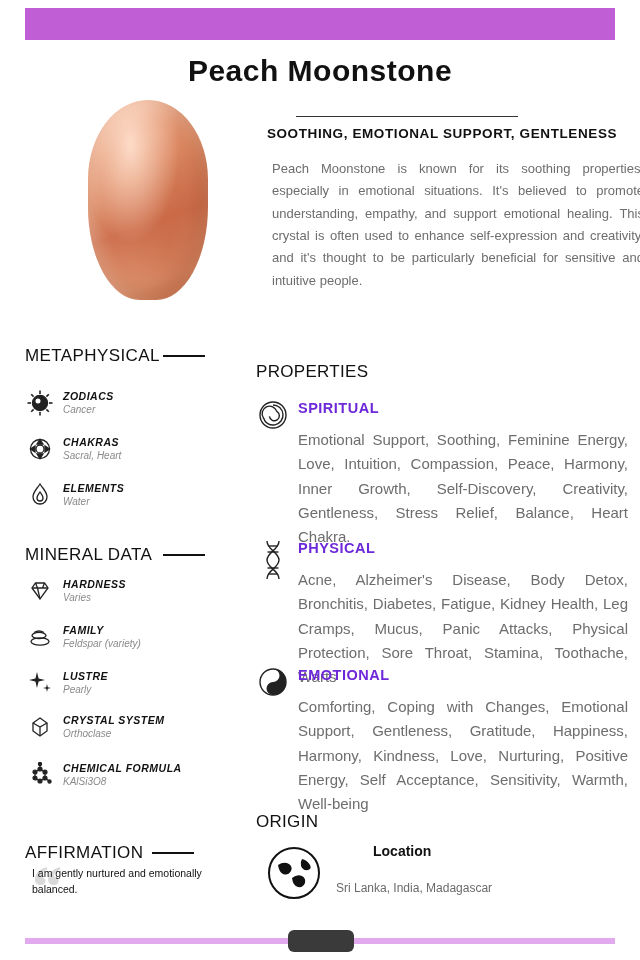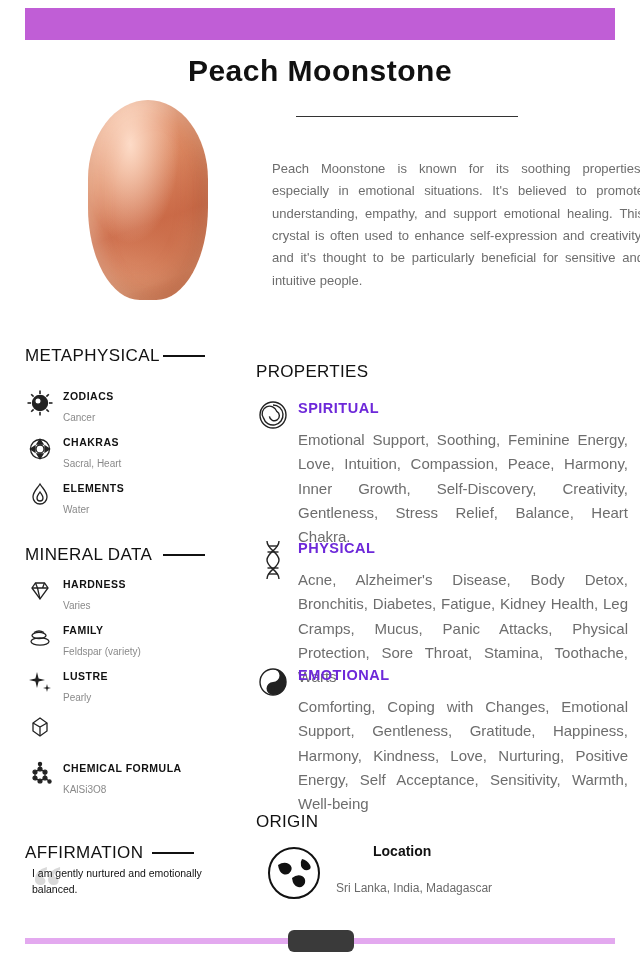--- a/index.html
+++ b/index.html
@@ -70,23 +70,23 @@
     position:absolute;left:272px;top:158px;width:372px;
     font-size:13px;line-height:1.72;color:#6d6d6d;text-align:justify;
   }
 
   
   .sec-head{
     position:absolute;font-size:17px;letter-spacing:.4px;color:#111;
   }
   .rule{position:absolute;height:2px;background:#111;}
 
-  .list-item{position:absolute;}
+  .list-item{position:absolute;font-style:italic;}
   .li-name{font-size:10.5px;font-weight:bold;letter-spacing:.5px;color:#111;}
-  .li-val{font-size:10px;color:#8a8a8a;margin-top:10px;}
+  .li-val{font-size:10px;color:#8a8a8a;margin-top:2px;}
 
   .icon{position:absolute;left:0;top:0;width:30px;height:30px;}
   .li-text{position:absolute;left:38px;top:2px;width:200px;}
 
   
   .prop-head{position:absolute;left:256px;font-size:17px;color:#111;letter-spacing:.3px;}
   .prop-block{position:absolute;left:256px;width:372px;}
   .prop-title{
     position:absolute;left:42px;top:2px;font-size:14.5px;font-weight:bold;letter-spacing:.5px;color:#6d28d9;
   }
@@ -116,20 +116,21 @@
 
   <div class="topbar"></div>
 
   <div class="title">Peach Moonstone</div>
 
   <div class="stone-wrap">
     <div class="stone"></div>
   </div>
 
   <div class="script-underline"></div>
+  <div class="subhead">SOOTHING, EMOTIONAL SUPPORT, GENTLENESS</div>
   <div class="intro">Peach Moonstone is known for its soothing properties, especially in emotional situations. It's believed to promote understanding, empathy, and support emotional healing. This crystal is often used to enhance self-expression and creativity, and it's thought to be particularly beneficial for sensitive and intuitive people.</div>
 
   <div class="sec-head" style="left:25px;top:346px;">METAPHYSICAL</div>
   <div class="rule" style="left:163px;top:355px;width:42px;"></div>
 
   <div class="list-item" style="left:25px;top:388px;width:215px;height:32px;">
     <span class="icon">
       <svg width="30" height="30" viewBox="0 0 30 30">
         <g stroke="#222" stroke-width="1.4" fill="none">
           <circle cx="15" cy="15" r="7.5" fill="#222"></circle>
@@ -238,20 +239,24 @@
 
   <div class="list-item" style="left:25px;top:712px;width:215px;height:32px;">
     <span class="icon">
       <svg width="30" height="30" viewBox="0 0 30 30">
         <g stroke="#222" stroke-width="1.3" fill="none">
           <path d="M8 11 L15 6 L22 11 L22 19 L15 24 L8 19 Z"></path>
           <path d="M8 11 L15 15 L22 11 M15 15 L15 24"></path>
         </g>
       </svg>
     </span>
+    <span class="li-text">
+      <div class="li-name">CRYSTAL SYSTEM</div>
+      <div class="li-val">Orthoclase</div>
+    </span>
   </div>
 
   <div class="list-item" style="left:25px;top:760px;width:215px;height:32px;">
     <span class="icon">
       <svg width="30" height="30" viewBox="0 0 30 30">
         <g stroke="#222" stroke-width="1.2" fill="none">
           <path d="M15 9 L20 12 L20 18 L15 21 L10 18 L10 12 Z"></path>
           <circle cx="15" cy="9" r="2" fill="#222"></circle>
             <circle cx="20" cy="12" r="2" fill="#222"></circle>
           <circle cx="20" cy="18" r="2" fill="#222"></circle>

